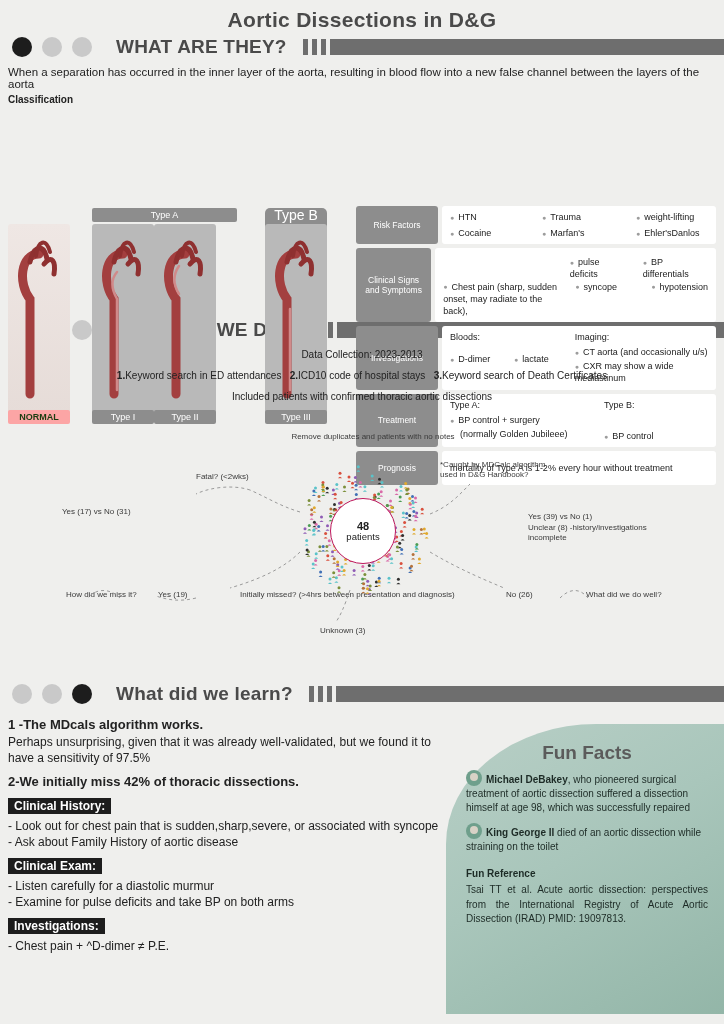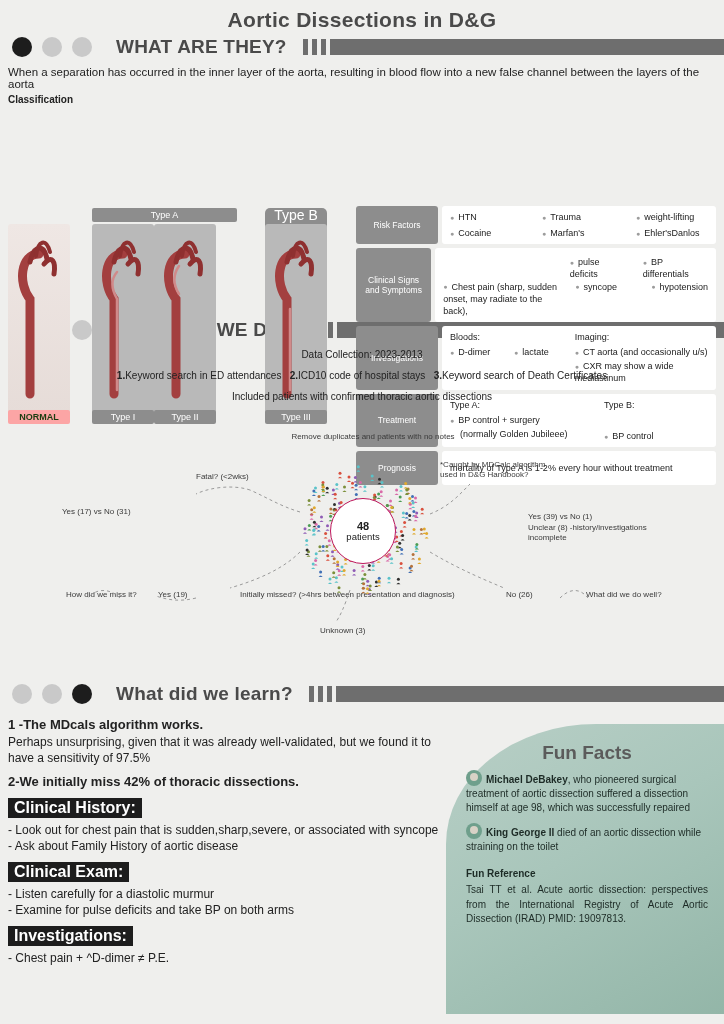--- a/index.html
+++ b/index.html
@@ -102,21 +102,21 @@
     font-size:11px; line-height:1.1; text-align:center; font-weight:bold; color:#222;
     z-index:5;
   }
   .cluster .core small { font-weight:normal; font-size:9.5px; }
 
   
   .learnbody { position:relative; padding: 6px 8px 0 8px; }
   .learnbody h3 { margin:4px 0 2px 0; font-size:13px; font-weight:bold; }
   .learnbody p { margin:1px 0; font-size:12px; line-height:1.35; }
   .tag {
-    display:inline-block; background:#1d1d1d; color:#fff; font-size:16px; font-weight:bold;
+    display:inline-block; background:#1d1d1d; color:#fff; font-size:12px; font-weight:bold;
     padding:1px 6px; margin:7px 0 3px 0;
   }
   .learnbody li { font-size:12px; margin:2px 0; list-style:none; }
   ul.dash { margin:0; padding:0; }
 
   
   .fun {
     position:absolute; right:0; top:724px; width:278px; height:290px;
     background: linear-gradient(150deg, #b8cfc6 0%, #a9c6bb 45%, #93b6a8 100%);
     border-top-left-radius: 150px 120px;
@@ -235,21 +235,21 @@
           </div>
         </div>
       </div>
 
       <div class="row">
         <div class="rlabel">Investigations</div>
         <div class="rbody">
           <div class="two">
             <div style="width:112px">
               <div>Bloods:</div>
-              <div class="cols" style="margin-top:3px">
+              <div class="cols" style="margin-top:10px">
                 <div class="bullet" style="width:50px">D-dimer</div>
                 <div class="bullet">lactate</div>
               </div>
             </div>
             <div>
               <div>Imaging:</div>
               <div class="bullet" style="margin-top:3px">CT aorta (and occasionally u/s)</div>
               <div class="bullet" style="margin-top:2px">CXR may show a wide mediastinum</div>
             </div>
           </div>

